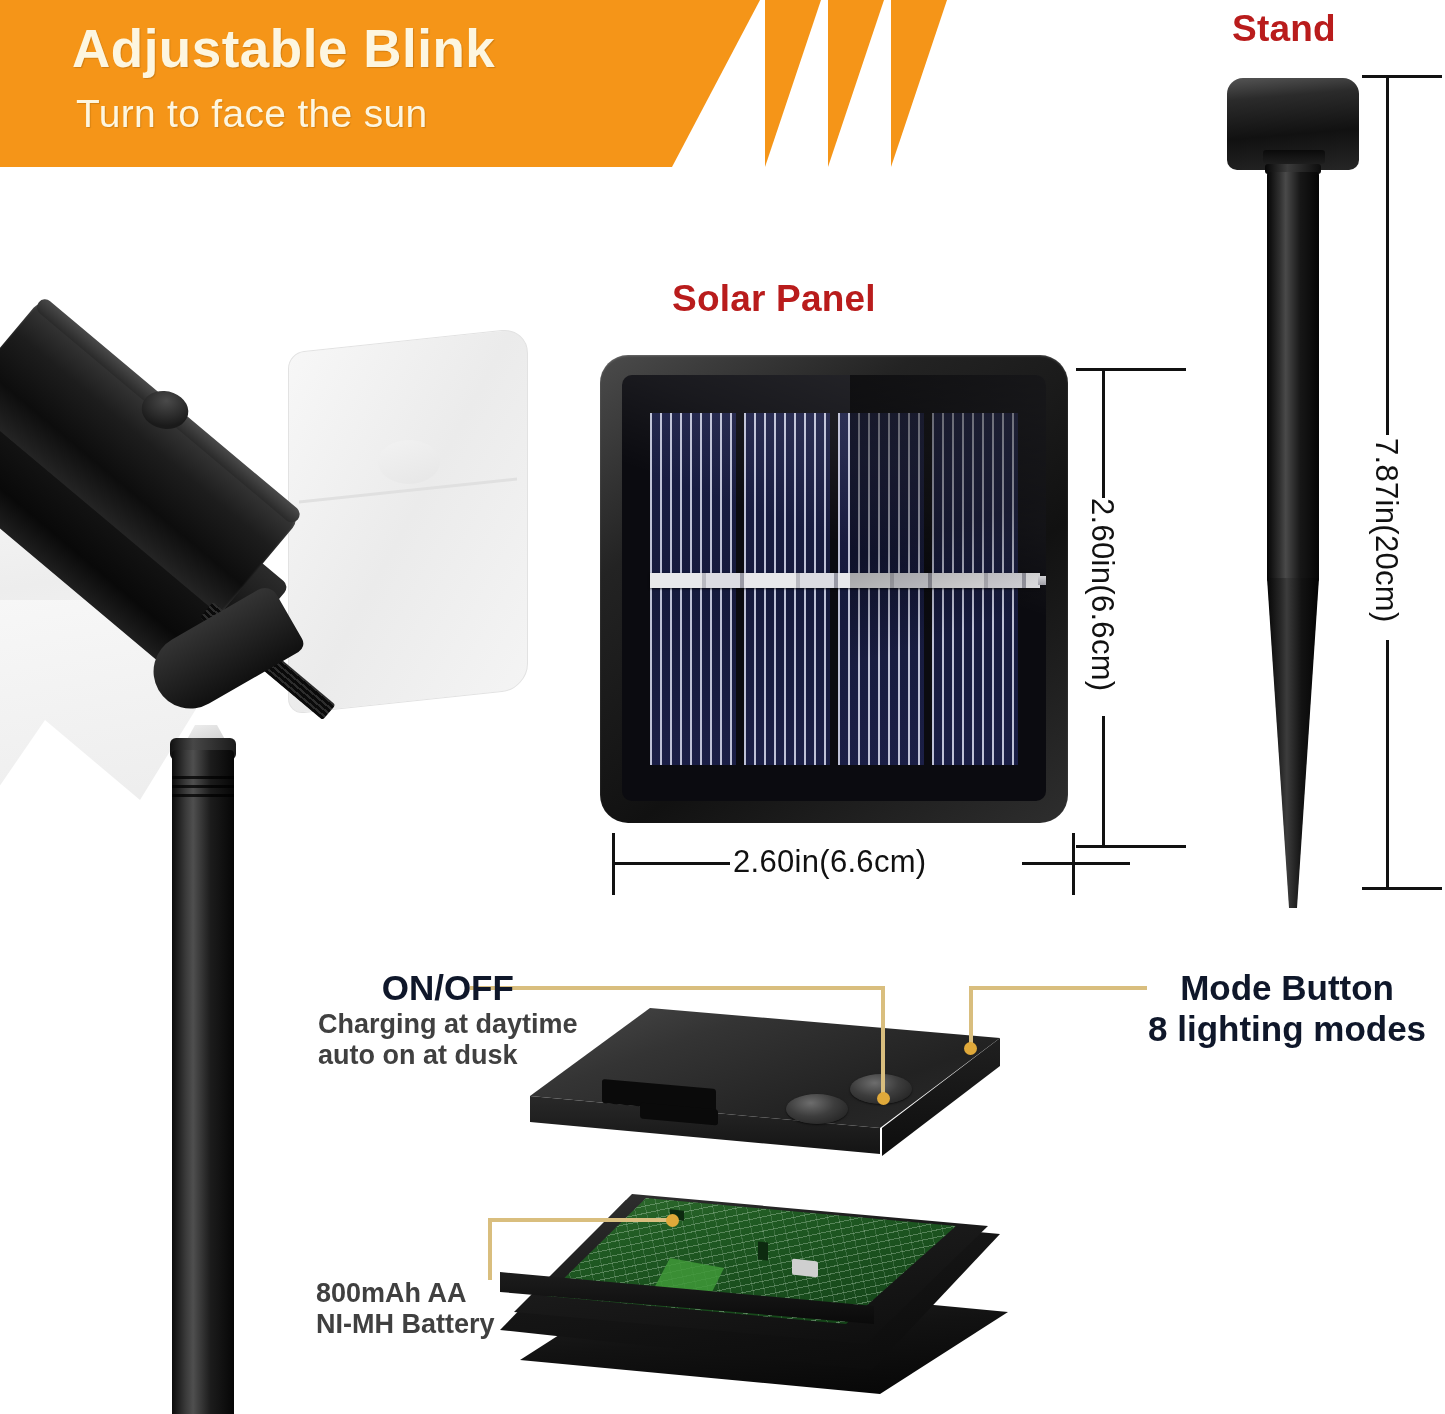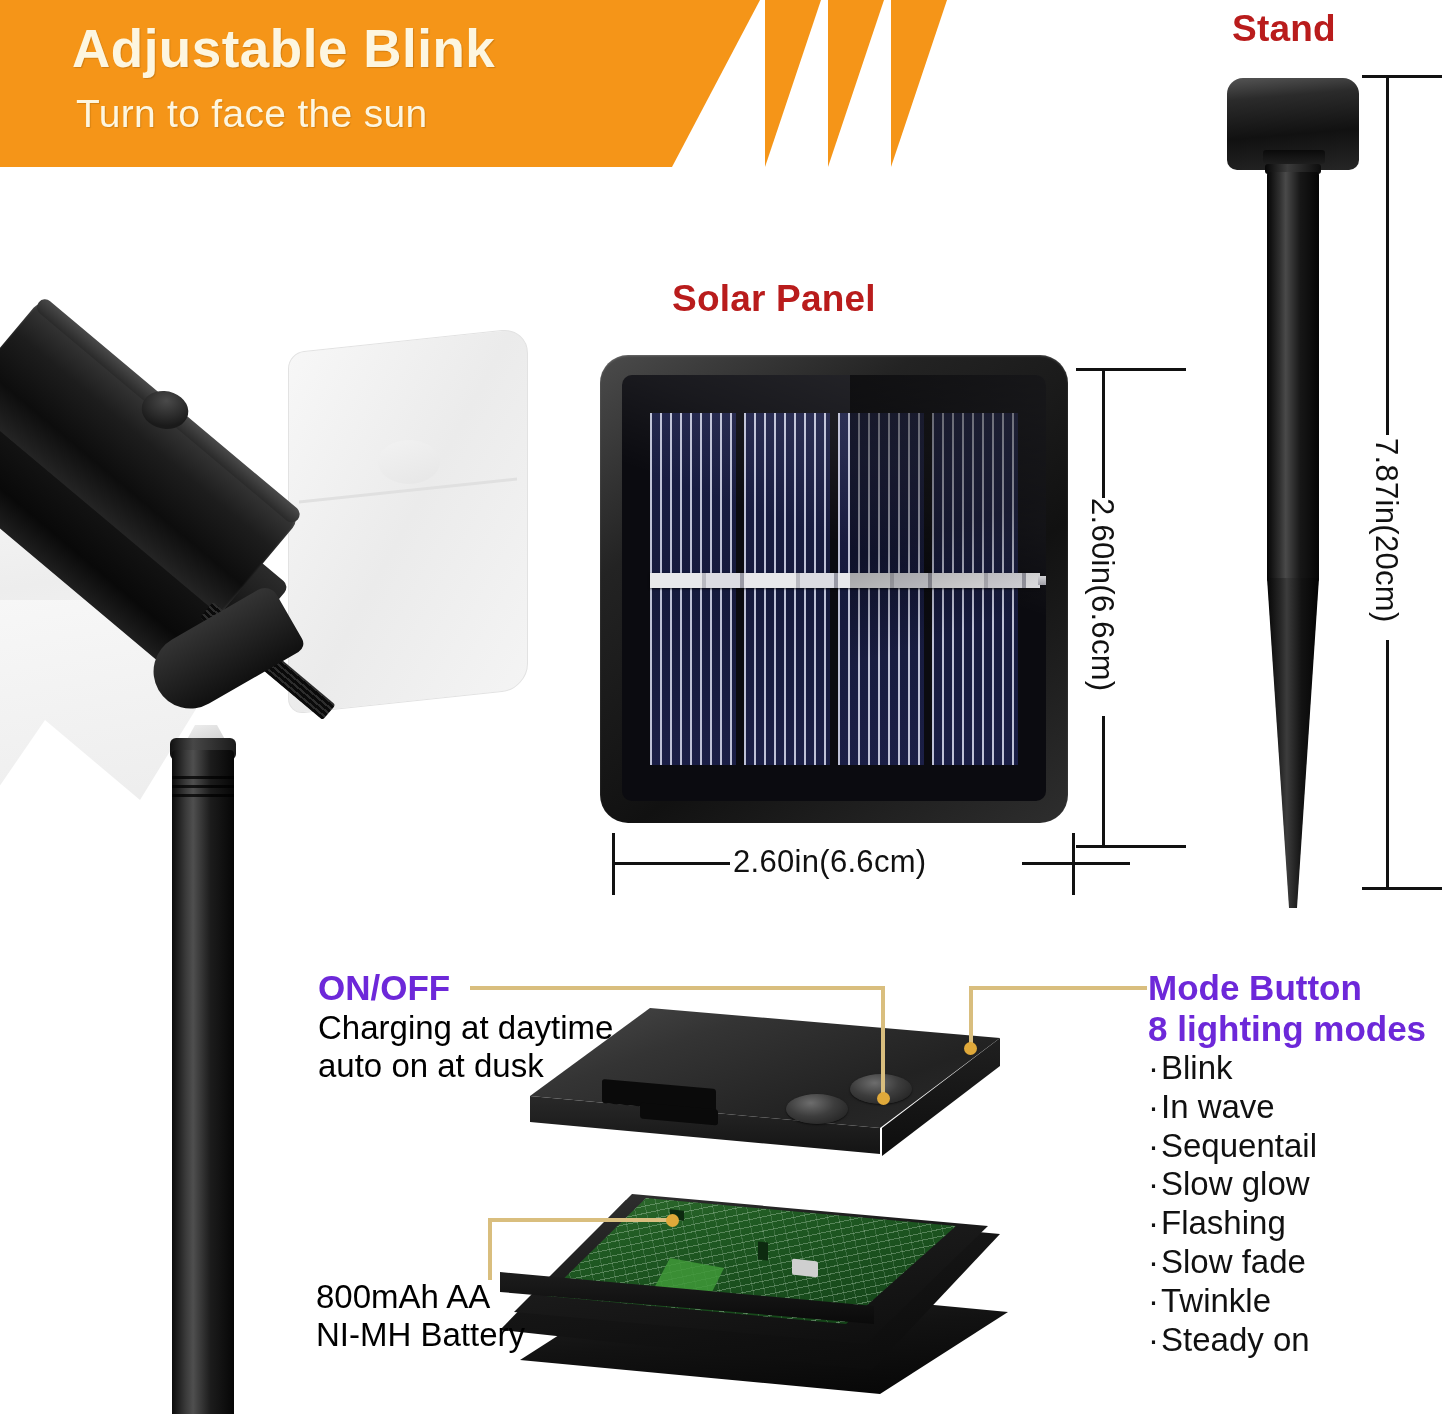--- a/index.html
+++ b/index.html
@@ -453,28 +453,29 @@
     width: 13px; height: 13px;
     border-radius: 50%;
     background: #E0A93A;
   }
 
   
   .callout { position: absolute; }
   .callout .ttl {
     font-size: 35px;
     font-weight: bold;
-    color: #6d28d9;
+    color: #0f172a;
     line-height: 1.16;
     white-space: nowrap;
+    text-align: center;
   }
   .callout .sub {
-    font-size: 33px;
-    font-weight: normal;
-    color: #000000;
+    font-size: 27px;
+    font-weight: bold;
+    color: #404040;
     line-height: 1.16;
     white-space: nowrap;
   }
   .mode-list { list-style: none; margin: 0; padding: 0; }
   .mode-list li {
     font-size: 33px;
     color: #111;
     line-height: 1.175;
     white-space: nowrap;
   }
@@ -620,25 +621,15 @@
   </div>
 
   <div class="callout" style="left:316px; top:1278px;">
     <div class="sub">800mAh AA</div>
     <div class="sub">NI-MH Battery</div>
   </div>
 
   <div class="callout" style="left:1148px; top:968px;">
     <div class="ttl">Mode Button</div>
     <div class="ttl">8 lighting modes</div>
-    <ul class="mode-list" id="mode-list">
-        <li>Blink</li>
-        <li>In wave</li>
-        <li>Sequentail</li>
-        <li>Slow glow</li>
-        <li>Flashing</li>
-        <li>Slow fade</li>
-        <li>Twinkle</li>
-        <li>Steady on</li>
-      </ul>
   </div>
 
 </div>
 
 </body></html>

